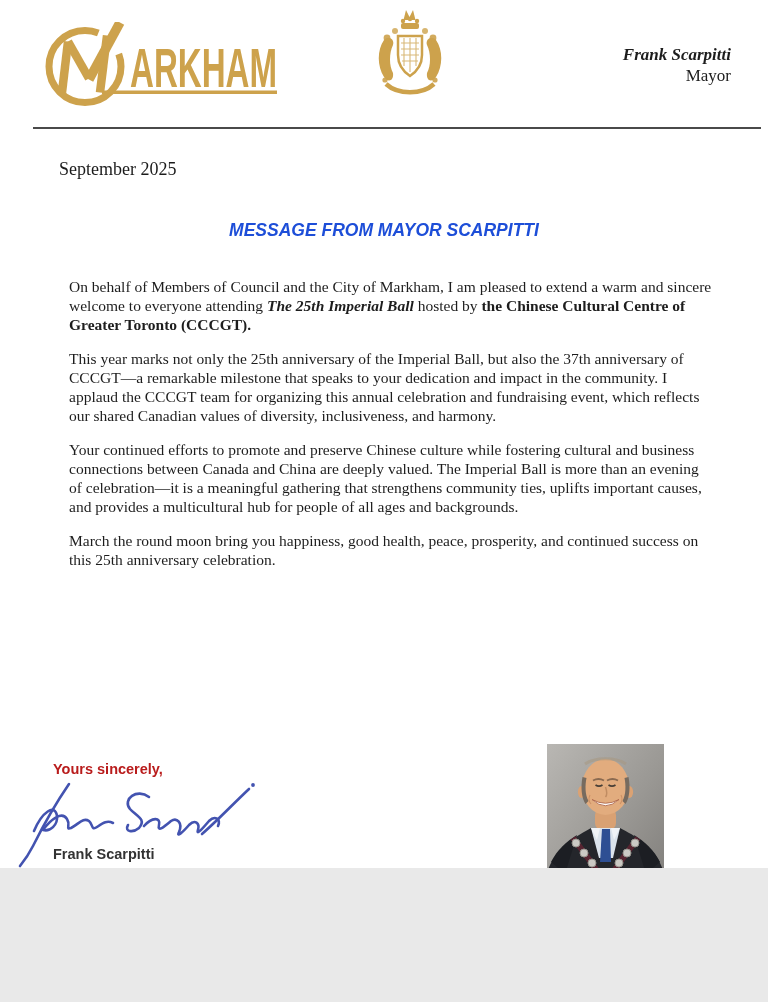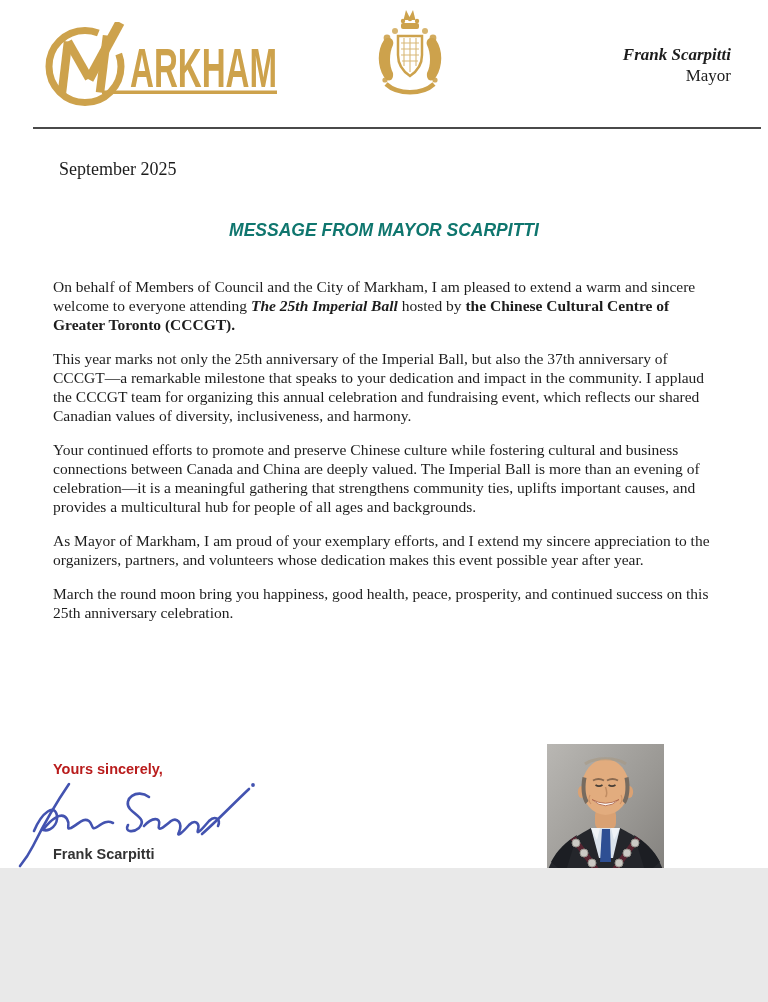--- a/index.html
+++ b/index.html
@@ -21,23 +21,23 @@
   
   .logo{position:absolute;left:45px;top:22px;width:232px;height:88px;}
   .crest{position:absolute;left:371px;top:8px;width:78px;height:100px;}
   .officer{position:absolute;right:37px;top:44px;text-align:right;line-height:21px;}
   .officer-name{font-size:17px;font-weight:bold;font-style:italic;}
   .officer-title{font-size:17px;}
   .rule{position:absolute;left:33px;right:7px;top:127px;height:2px;background:#4a4a4a;}
   
   .date{position:absolute;left:53px;top:159px;font-family:Liberation Serif, serif;font-size:18px;color:#1b1b1b;margin-left:6px;}
   .heading{position:absolute;left:0;right:0;top:220px;text-align:center;
-    font-family:"Liberation Sans",sans-serif;font-weight:bold;font-style:italic;font-size:17.5px;color:#0f766e;}
+    font-family:"Liberation Sans",sans-serif;font-weight:bold;font-style:italic;font-size:17.5px;color:#1d4ed8;}
   .body{position:absolute;left:53px;top:277px;width:660px;font-size:15.5px;line-height:19px;text-align:left;}
-  .body p{margin:0 0 15px 0;}
+  .body p{margin:0 0 15px 16px;}
   .seg-b{font-weight:bold;}
   .seg-bi{font-weight:bold;font-style:italic;}
   
   .valediction{position:absolute;left:53px;top:761px;font-family:"Liberation Sans",sans-serif;font-weight:700;font-size:14.5px;color:#b91c1c;}
   .signature{position:absolute;left:6px;top:776px;width:252px;height:94px;}
   .signature path{fill:none;stroke:var(--sig);stroke-width:2.6;stroke-linecap:round;stroke-linejoin:round;}
   .signatory-name{position:absolute;left:53px;top:846px;font-family:"Liberation Sans",sans-serif;font-weight:700;font-size:14.5px;color:#333;}
   .signatory-title{position:absolute;left:53px;top:866px;font-family:"Liberation Sans",sans-serif;font-weight:700;font-size:14.5px;color:#333;}
   .photo{position:absolute;left:547px;top:744px;width:117px;height:161px;}
   
@@ -97,21 +97,20 @@
   </div>
 
   <div class="rule"></div>
 
   <div class="date">September 2025</div>
   <div class="heading">MESSAGE FROM MAYOR SCARPITTI</div>
   <div class="body">
       <p><span class="seg-n">On behalf of Members of Council and the City of Markham, I am pleased to extend a warm and sincere welcome to everyone attending </span><span class="seg-bi">The 25th Imperial Ball</span><span class="seg-n"> hosted by </span><span class="seg-b">the Chinese Cultural Centre of Greater Toronto (CCCGT).</span></p>
       <p><span class="seg-n">This year marks not only the 25th anniversary of the Imperial Ball, but also the 37th anniversary of CCCGT—a remarkable milestone that speaks to your dedication and impact in the community. I applaud the CCCGT team for organizing this annual celebration and fundraising event, which reflects our shared Canadian values of diversity, inclusiveness, and harmony.</span></p>
       <p><span class="seg-n">Your continued efforts to promote and preserve Chinese culture while fostering cultural and business connections between Canada and China are deeply valued. The Imperial Ball is more than an evening of celebration—it is a meaningful gathering that strengthens community ties, uplifts important causes, and provides a multicultural hub for people of all ages and backgrounds.</span></p>
-      <p><span class="seg-n">As Mayor of Markham, I am proud of your exemplary efforts, and I extend my sincere appreciation to the organizers, partners, and volunteers whose dedication makes this event possible year after year.</span></p>
       <p><span class="seg-n">March the round moon bring you happiness, good health, peace, prosperity, and continued success on this 25th anniversary celebration.</span></p>
     </div>
 
   <div class="valediction">Yours sincerely,</div>
 
   <svg class="signature" viewBox="0 0 252 94">
     <path d="M 63 8 C 52 24, 37 50, 27 70 C 23 78, 18 85, 14 90"></path>
     <path d="M 28 55 C 36 36, 49 27, 51 40 C 52 49, 44 56, 37 54 C 45 43, 56 35, 61 43 C 65 49, 59 54, 65 52 C 73 48, 77 41, 83 45 C 87 48, 85 55, 91 51 C 97 47, 101 44, 107 47"></path>
     <path d="M 143 21 C 131 12, 116 23, 124 33 C 130 40, 141 43, 133 52 C 127 57, 118 56, 122 49"></path>
     <path d="M 138 50 C 146 41, 155 41, 153 49 C 151 57, 159 50, 165 45 C 171 41, 177 47, 173 56 C 170 62, 177 56, 183 49 C 189 43, 194 47, 192 54 C 190 60, 197 52, 203 45 C 209 39, 215 43, 212 50"></path>

